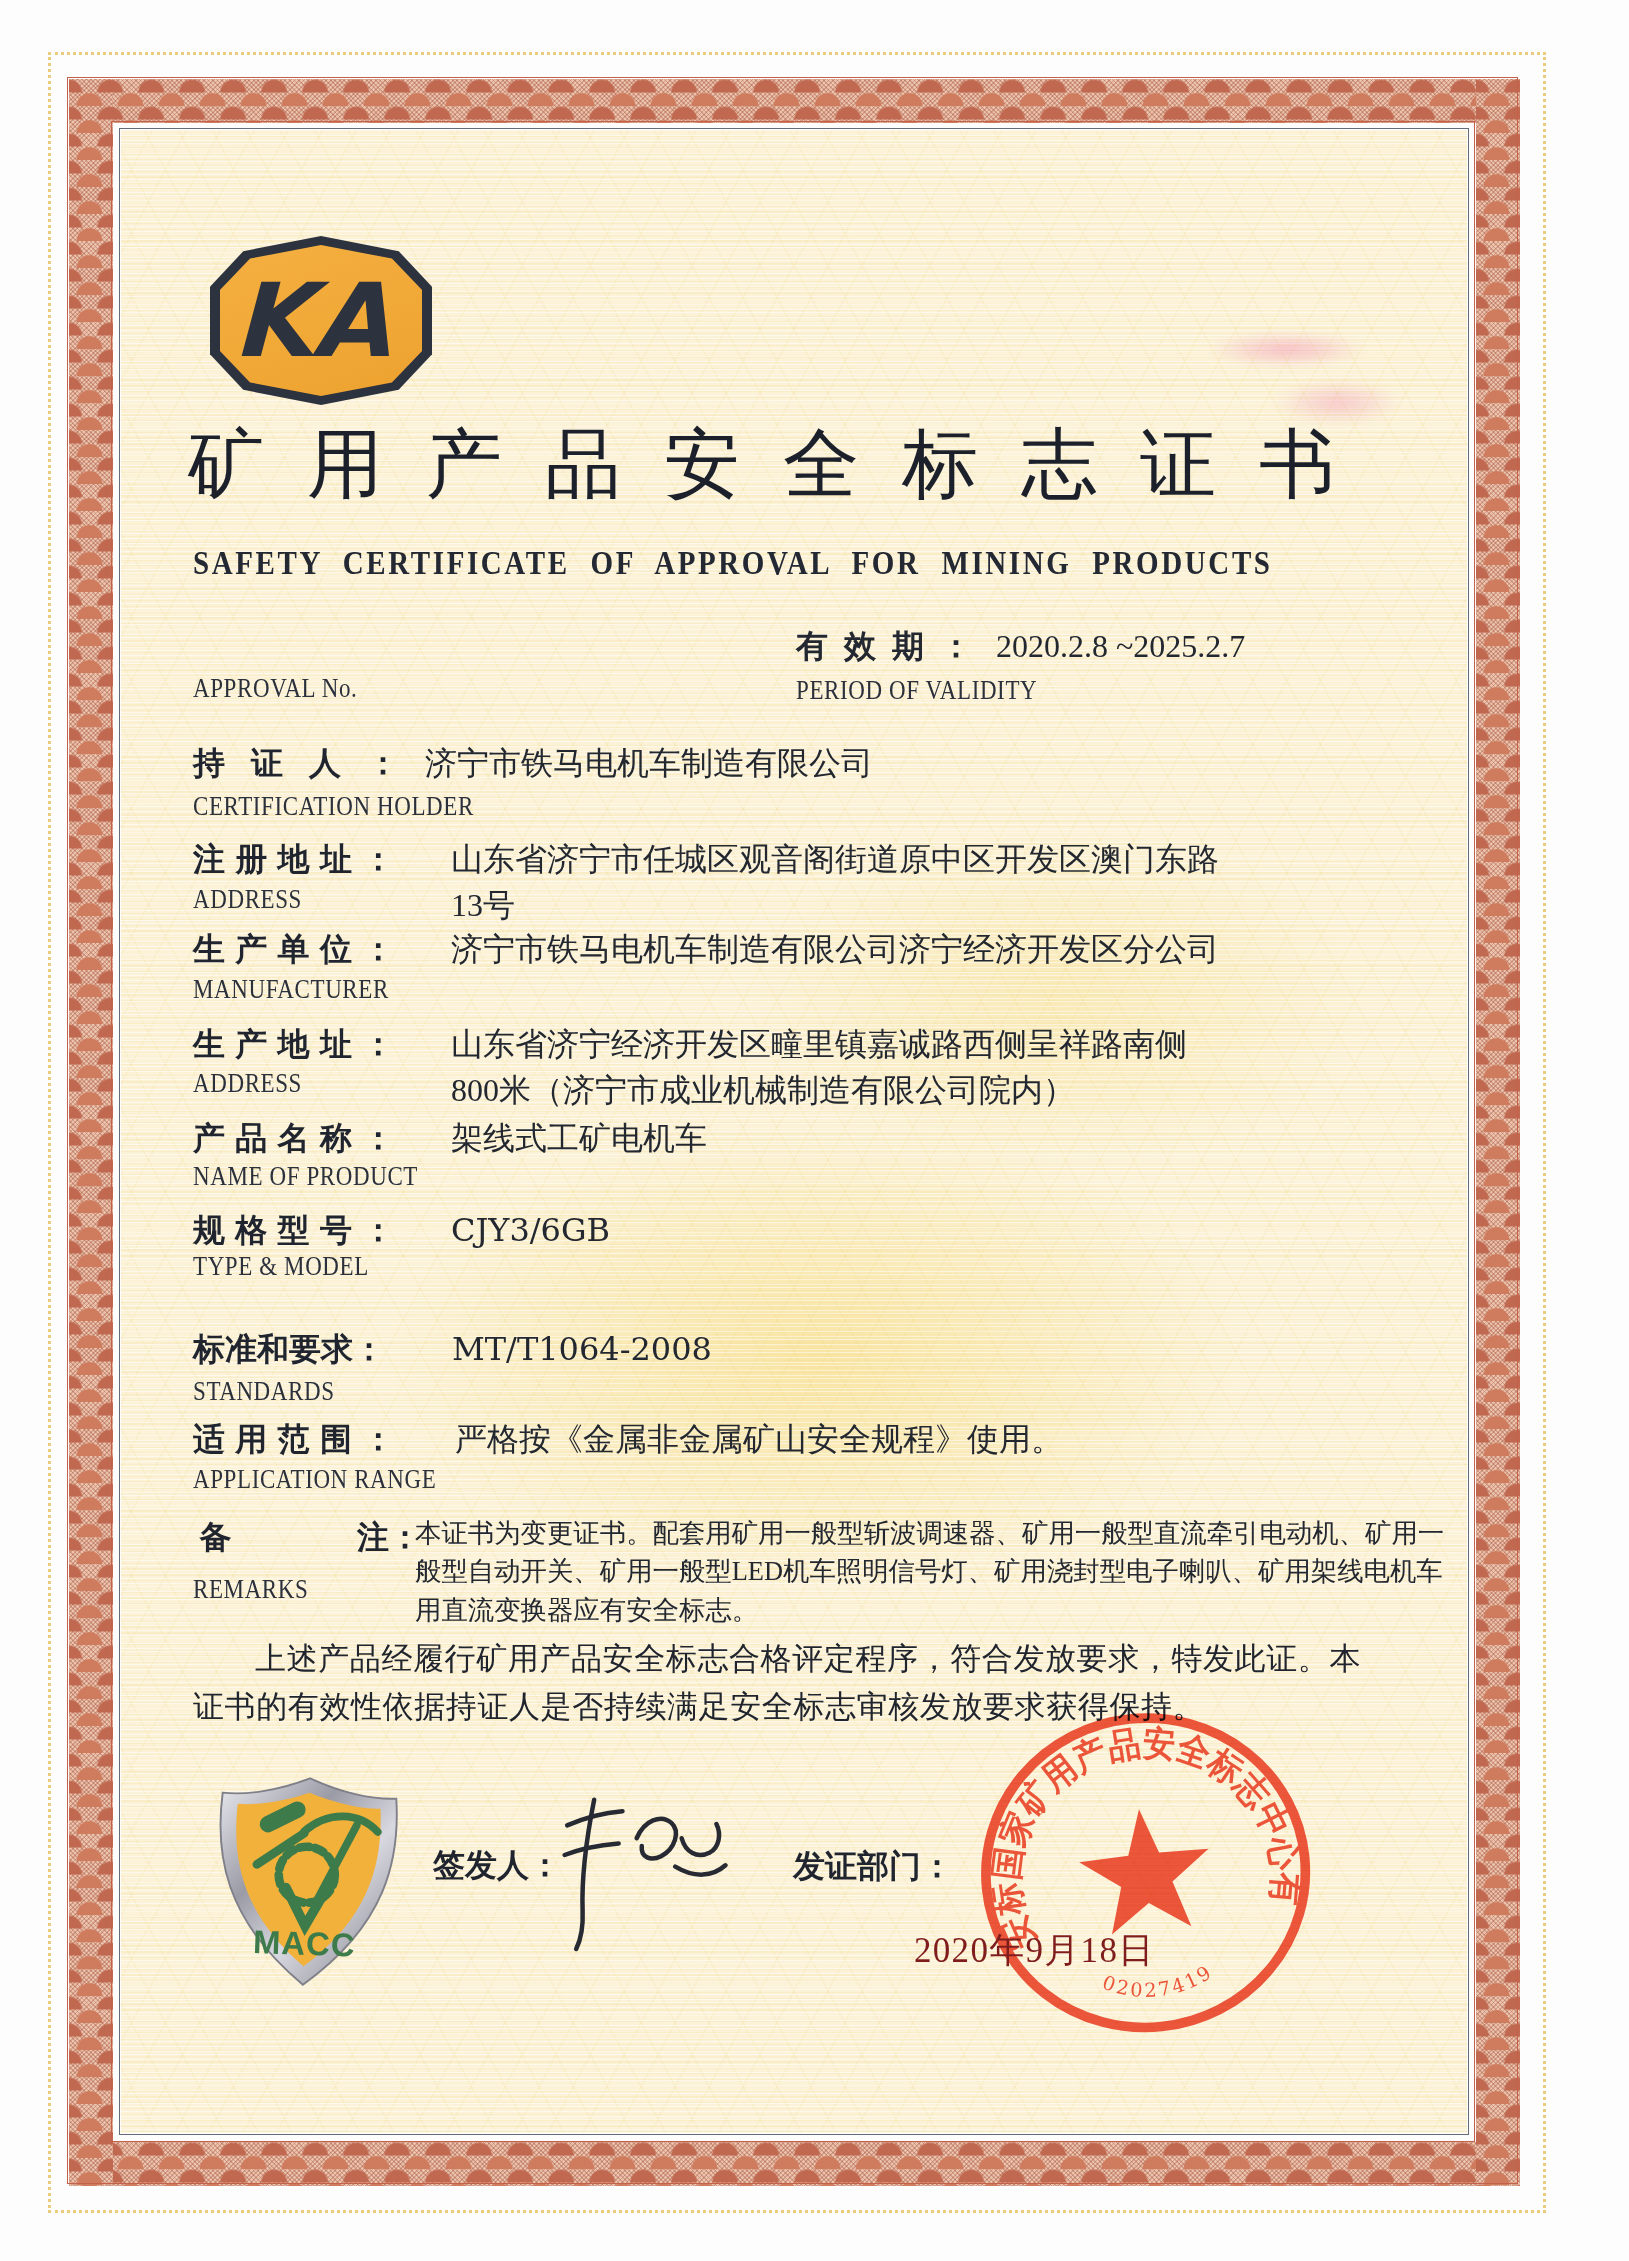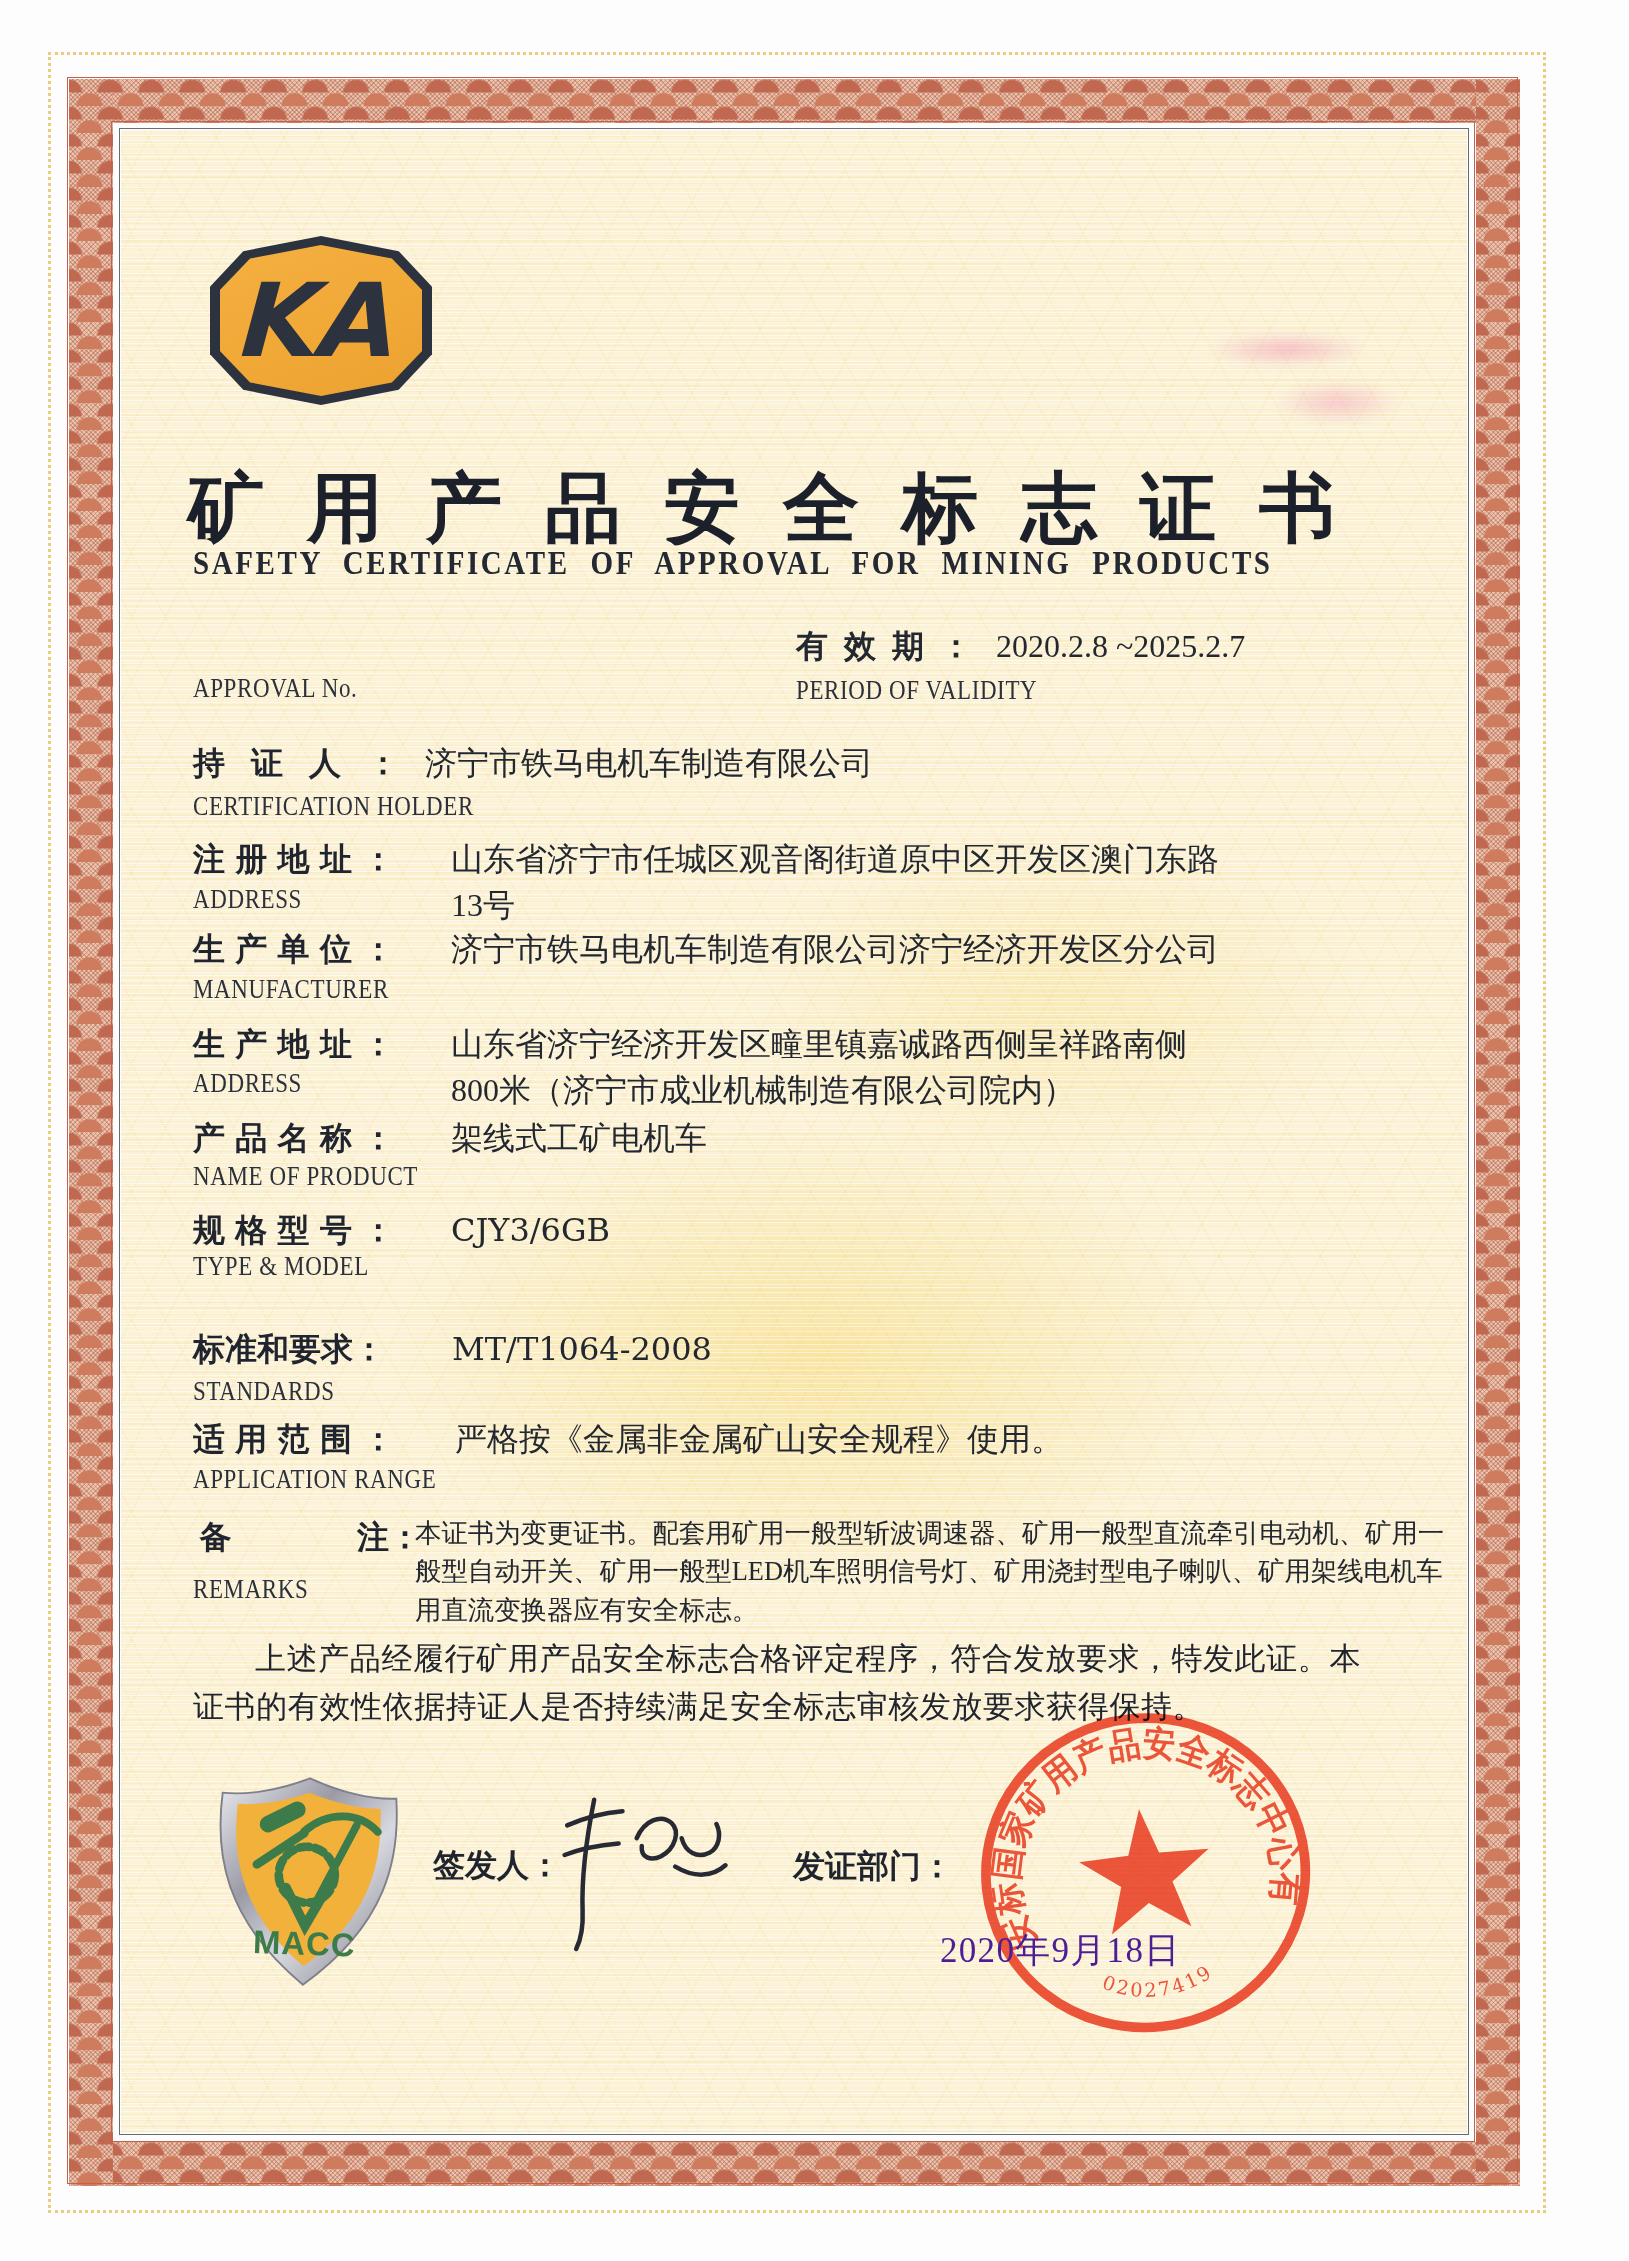--- a/index.html
+++ b/index.html
@@ -41,22 +41,22 @@
   .ka-badge{position:absolute;left:210px;top:236px;width:222px;height:169px;
         clip-path:polygon(50% 0%,85% 9%,100% 30%,100% 70%,85% 91%,50% 100%,15% 91%,0% 70%,0% 30%,15% 9%);
         background:#2c323e;}
   .ka-inner{position:absolute;left:9.7px;top:9px;right:9.7px;bottom:9px;
         clip-path:polygon(50% 0%,85% 9%,100% 30%,100% 70%,85% 91%,50% 100%,15% 91%,0% 70%,0% 30%,15% 9%);
         background:linear-gradient(160deg,#f5b041,#eda22f);
         display:flex;align-items:center;justify-content:center;}
   .ka-text{font-family:"DejaVu Sans","Liberation Sans",sans-serif;font-weight:800;font-style:italic;
         font-size:102px;letter-spacing:0px;color:#2c323e;transform:skewX(-4deg);line-height:1;}
   
-  .title{position:absolute;left:188px;top:414px;font-size:76px;font-weight:700;
-        letter-spacing:43px;color:#1c202a;white-space:nowrap;margin-top:44px;}
+  .title{position:absolute;left:188px;top:414px;font-size:76px;font-weight:400;
+        letter-spacing:43px;color:#1c202a;white-space:nowrap;}
   .subtitle{position:absolute;left:193px;top:543px;font-size:29px;font-weight:700;
         letter-spacing:2.6px;word-spacing:11px;color:#232833;white-space:nowrap;
         transform:scaleY(1.18);transform-origin:left top;}
   
   .row{position:absolute;font-size:32px;line-height:1.45;color:#23272f;}
   .lab{position:absolute;left:0;top:0;font-weight:700;color:#1f242e;white-space:nowrap;}
   .ls4{letter-spacing:10.3px;}
   .ls3{letter-spacing:26px;}
   .lsv{letter-spacing:16px;}
   .en{position:absolute;font-size:23px;letter-spacing:0.6px;color:#2b303b;white-space:nowrap;
@@ -66,21 +66,21 @@
   .remarks-text{font-size:26.4px;line-height:1.45;color:#23272f;}
   
   .declaration{position:absolute;left:193px;top:1635px;width:1192px;font-size:31px;
         line-height:1.55;text-indent:2em;color:#20242d;letter-spacing:0.6px;}
   
   .footer-label{position:absolute;font-size:32px;font-weight:700;color:#1f242e;white-space:nowrap;}
   .shield{position:absolute;left:210px;top:1773px;width:193px;height:217px;transform:rotate(2deg);}
   .signature{position:absolute;left:535px;top:1773px;width:193px;height:200px;}
   .stamp{position:absolute;left:965px;top:1704px;width:361px;height:335px;
         transform:rotate(-6deg);opacity:.92;mix-blend-mode:multiply;}
-  .date{position:absolute;left:940px;top:1927px;font-size:35px;color:#4c1d95;letter-spacing:1.3px;}
+  .date{position:absolute;left:914px;top:1927px;font-size:35px;color:#7f1d1d;letter-spacing:1.3px;}
   
   .smudge{position:absolute;border-radius:50%;filter:blur(4.5px);}
   .smudge-a{left:1206px;top:332px;width:161px;height:35px;
         background:radial-gradient(ellipse,rgba(236,95,160,.35),rgba(236,95,160,0) 70%);}
   .smudge-b{left:1273px;top:380px;width:129px;height:45px;
         background:radial-gradient(ellipse,rgba(236,95,160,.28),rgba(236,95,160,0) 70%);}
 </style>
 </head>
 <body>
 

